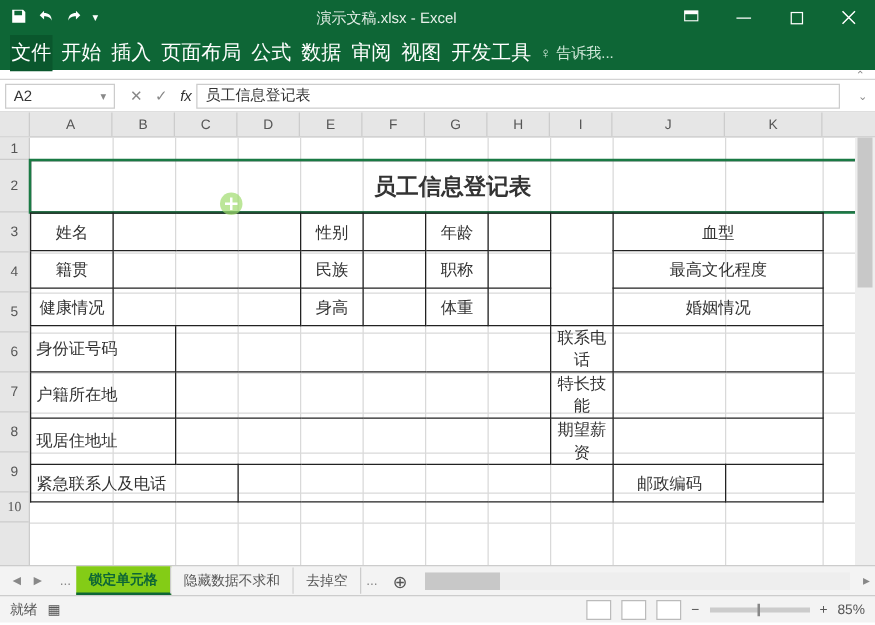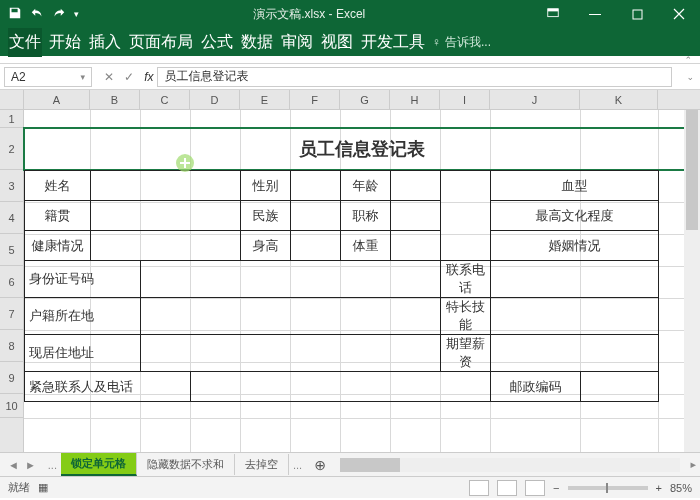--- a/index.html
+++ b/index.html
@@ -157,21 +157,21 @@
     <div class="rowhdrs" id="rowhdrs">
         <div class="rh" style="height: 18px;">1</div>
         <div class="rh" style="height: 42px;">2</div>
         <div class="rh" style="height: 32px;">3</div>
         <div class="rh" style="height: 32px;">4</div>
         <div class="rh" style="height: 32px;">5</div>
         <div class="rh" style="height: 32px;">6</div>
         <div class="rh" style="height: 32px;">7</div>
         <div class="rh" style="height: 32px;">8</div>
         <div class="rh" style="height: 32px;">9</div>
-        <div class="rh" style="height: 24px;">10</div>
+        <div class="rh" style="height: 24px; font-family: Liberation Serif, serif;">10</div>
       </div>
     <div class="cells">
       <div class="gridbg" id="gridbg">
           <div class="hl" style="top: 18px;"></div>
           <div class="hl" style="top: 60px;"></div>
           <div class="hl" style="top: 92px;"></div>
           <div class="hl" style="top: 124px;"></div>
           <div class="hl" style="top: 156px;"></div>
           <div class="hl" style="top: 188px;"></div>
           <div class="hl" style="top: 220px;"></div>

